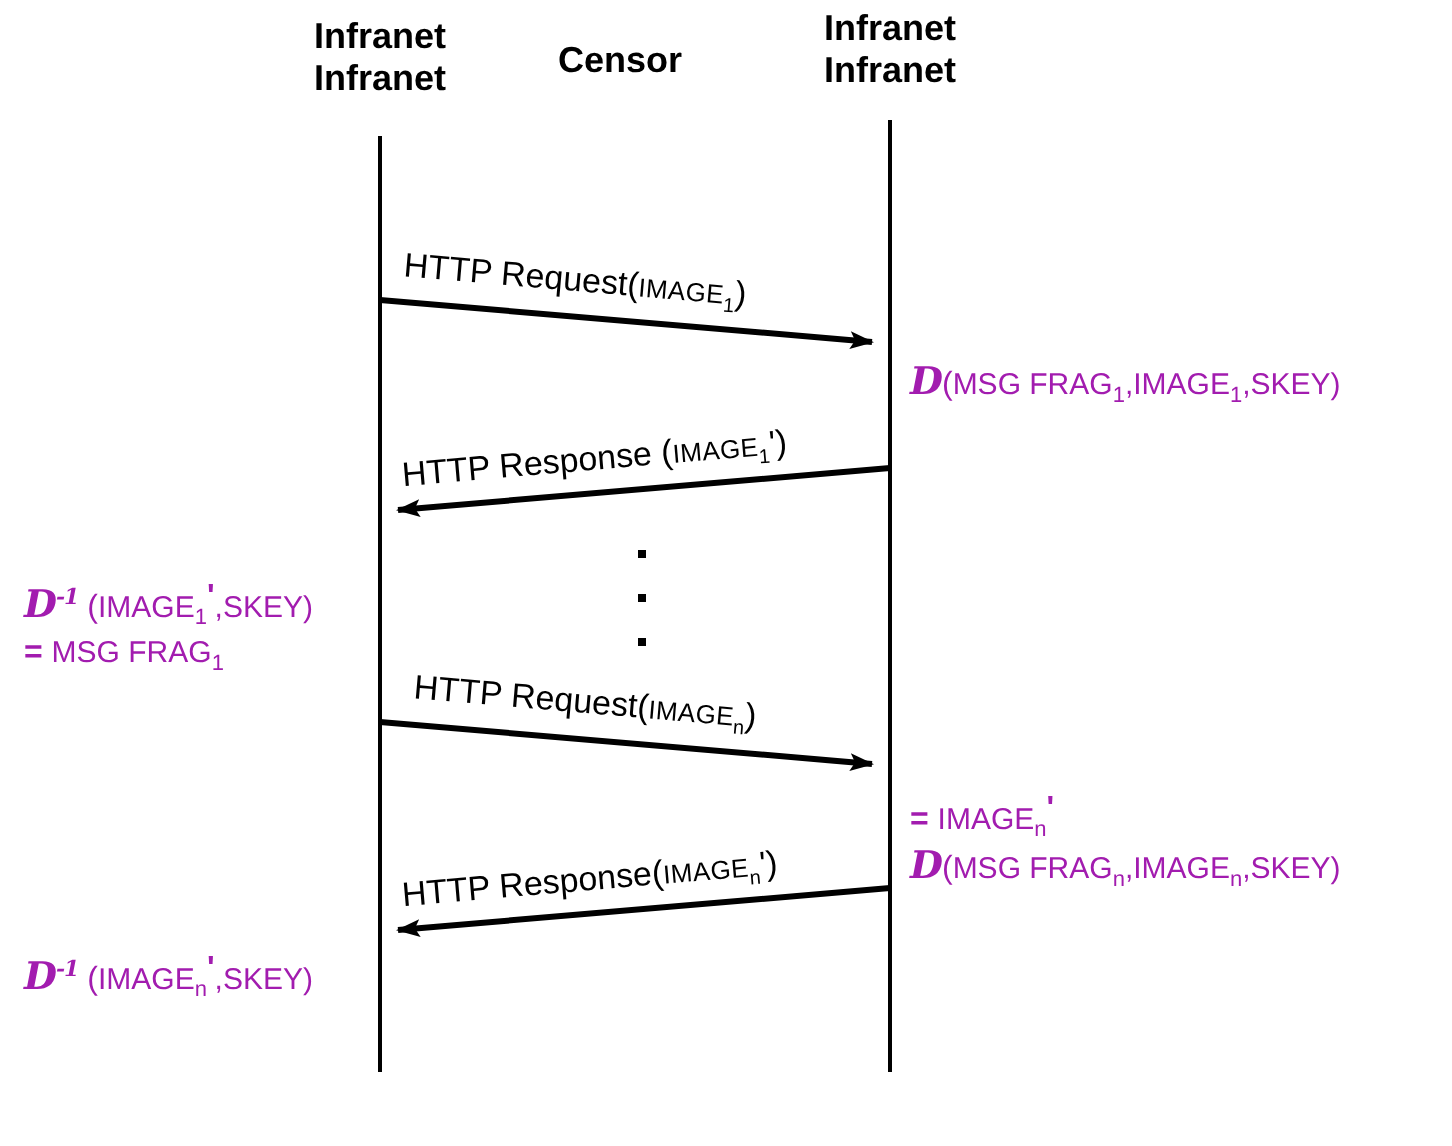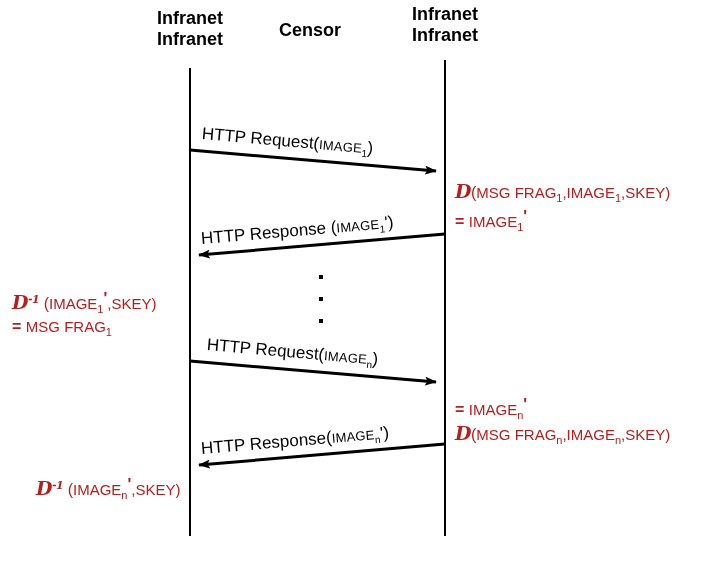--- a/index.html
+++ b/index.html
@@ -65,21 +65,21 @@
     position: relative;
     top: 4px;
   }
 
   
   .note {
     position: absolute;
     font-size: 16px;
     line-height: 22px;
     white-space: nowrap;
-    color: #b91c1c;
+    color: #a21caf;
   }
   .note .dop {
     font-family: "DejaVu Serif", serif;
     font-style: italic;
     font-weight: bold;
     font-size: 19px;
     letter-spacing: -0.5px;
   }
   .note .inv {
     font-family: "DejaVu Serif", serif;
@@ -177,24 +177,20 @@
   </div>
 
   <div class="msg-label" style="left:203px; top:460px; transform: rotate(-4.9deg) translateY(-100%);">
     <span>HTTP Response(</span><span class="sc">IMAGE</span><sub>n</sub><span>'</span><span>)</span>
   </div>
 
   <div class="note" style="left:455px; top:180px;">
     <div>
       <span class="dop">D</span><span>(</span><span class="sc">MSG FRAG</span><sub>1</sub><span class="sc">,IMAGE</span><sub>1</sub><span class="sc">,SKEY)</span>
     </div>
-    <div>
-      <span class="eq">=</span>
-      <span class="sc">IMAGE</span><sub>1</sub><span class="prime">'</span>
-    </div>
   </div>
 
   <div class="note" style="left:12px; top:263px;margin-top:24px;">
     <div>
       <span class="dop">D</span><span class="inv">-1</span>
       <span>(</span><span class="sc">IMAGE</span><sub>1</sub><span class="prime">'</span><span class="sc">,SKEY)</span>
     </div>
     <div>
       <span class="eq">=</span>
       <span class="sc">MSG FRAG</span><sub>1</sub>
@@ -210,20 +206,20 @@
   <div class="note" style="left:455px; top:393px;">
     <div>
       <span class="eq">=</span>
       <span class="sc">IMAGE</span><sub>n</sub><span class="prime">'</span>
     </div>
     <div>
       <span class="dop">D</span><span>(</span><span class="sc">MSG FRAG</span><sub>n</sub><span class="sc">,IMAGE</span><sub>n</sub><span class="sc">,SKEY)</span>
     </div>
   </div>
 
-  <div class="note" style="left:12px; top:473px;margin-left:24px;">
+  <div class="note" style="left:12px; top:473px;">
     <div>
       <span class="dop">D</span><span class="inv">-1</span>
       <span>(</span><span class="sc">IMAGE</span><sub>n</sub><span class="prime">'</span><span class="sc">,SKEY)</span>
     </div>
   </div>
 
 </div>
 
 </body></html>

